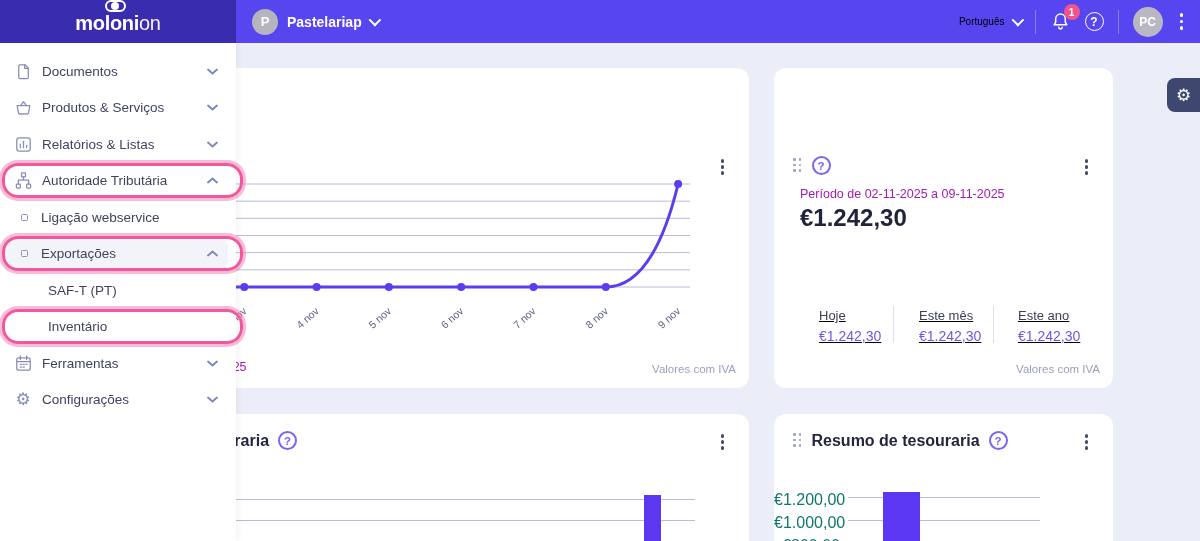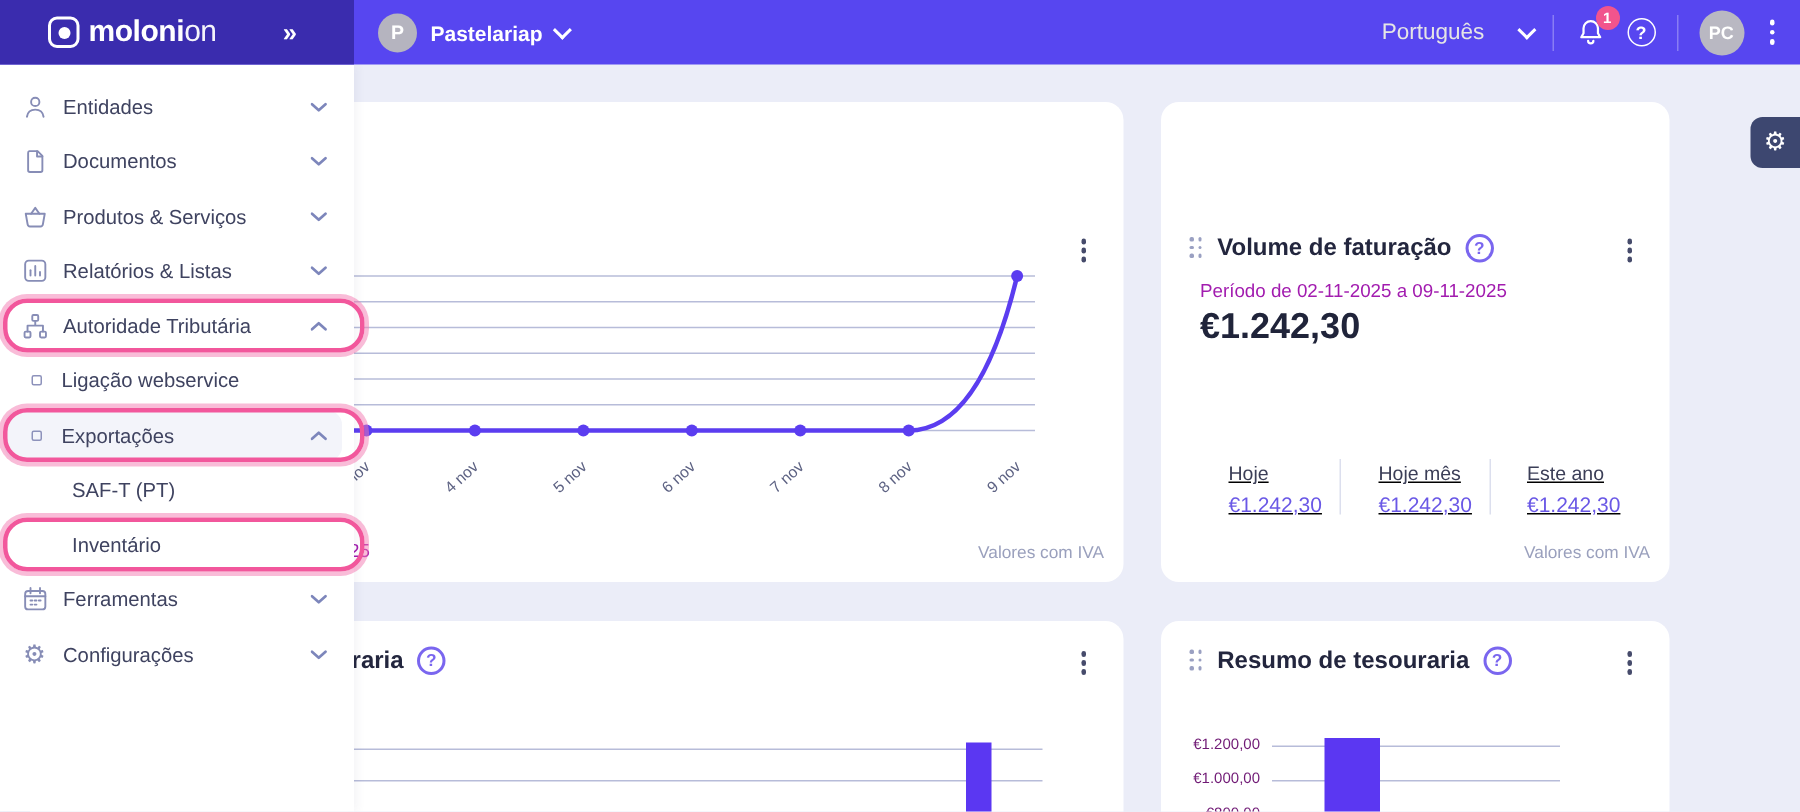--- a/index.html
+++ b/index.html
@@ -2,33 +2,33 @@
 <html><head>
 <meta charset="utf-8">
 <style>
   *{margin:0;padding:0;box-sizing:border-box;}
   html,body{width:1200px;height:541px;}
   body{font-family:"Liberation Sans","DejaVu Sans",sans-serif;background:#ebedf8;}
   #app{position:relative;width:1200px;height:541px;overflow:hidden;background:#ebedf8;}
 
   
   .topbar{position:absolute;top:0;left:0;width:100%;height:43px;background:#5746f0;z-index:30;display:flex;align-items:center;}
-  .logo-zone{width:236px;height:100%;background:#3a2cae;display:flex;align-items:center;padding:0 32px;flex-shrink:0;}
+  .logo-zone{width:236px;height:100%;background:#3a2cae;display:flex;align-items:center;padding:0 22px;flex-shrink:0;flex-direction:column;}
   .logo-ic{width:21px;height:21px;border:2.5px solid #fff;border-radius:6px;display:flex;align-items:center;justify-content:center;margin-right:6px;}
   .logo-ic i{width:8px;height:8px;background:#fff;border-radius:50%;}
   .logo-txt{color:#fff;font-size:20px;letter-spacing:-.3px;}
   .logo-txt b{font-weight:700;}
   .logo-txt span{font-weight:400;opacity:.95;}
   .collapse{margin-left:auto;color:#fff;font-size:17px;font-weight:700;cursor:pointer;padding:2px 6px;}
   .company{display:flex;align-items:center;margin-left:16px;cursor:pointer;}
   .avatar-sm{width:26px;height:26px;border-radius:50%;background:#b5b4bf;color:#fff;font-size:13px;font-weight:700;display:flex;align-items:center;justify-content:center;}
   .company-name{color:#fff;font-size:14px;font-weight:600;margin:0 7px 0 9px;}
   .chev-w{width:9px;height:9px;border-right:2px solid #fff;border-bottom:2px solid #fff;transform:rotate(45deg) translateY(-2px);display:inline-block;}
   .top-right{margin-left:auto;display:flex;align-items:center;padding-right:14px;gap:14px;}
-  .lang{display:flex;align-items:center;gap:22px;color:#e5e5e5;font-size:15px;cursor:pointer;}
+  .lang{display:flex;align-items:center;gap:7px;color:#000000;font-size:10px;cursor:pointer;}
   .vdiv{width:1px;height:24px;background:rgba(255,255,255,.3);}
   .bell-wrap{position:relative;cursor:pointer;display:flex;}
   .badge{position:absolute;top:-7px;right:-9px;min-width:16px;height:16px;border-radius:8px;background:#f1548d;color:#fff;font-size:10px;font-weight:700;display:flex;align-items:center;justify-content:center;padding:0 4px;}
   .help-circ{width:19px;height:19px;border:1.7px solid #fff;border-radius:50%;color:#fff;font-size:12px;font-weight:700;display:flex;align-items:center;justify-content:center;cursor:pointer;}
   .avatar-md{width:30px;height:30px;border-radius:50%;background:#b9b8c2;color:#fff;font-size:12px;font-weight:700;display:flex;align-items:center;justify-content:center;cursor:pointer;}
   .kebab{display:flex;flex-direction:column;gap:3px;cursor:pointer;padding:3px;}
   .kebab i{width:3.5px;height:3.5px;border-radius:50%;background:#fff;}
 
   
   .sidebar{position:absolute;top:43px;left:0;width:236px;height:498px;background:#fff;z-index:20;box-shadow:2px 0 6px rgba(60,60,110,.06);padding-top:10px;}
@@ -66,21 +66,21 @@
   
   .billing-block{position:absolute;left:26px;top:119px;}
   .billing-total{font-size:24px;font-weight:700;color:#20243a;margin-top:3px;}
   .stat{position:absolute;top:240px;text-decoration:underline;}
   .stat .lbl{font-size:13px;color:#3b3e57;}
   .stat .val{font-size:14px;color:#6a58e6;margin-top:5px;}
   .stat-div{position:absolute;top:238px;height:37px;width:1px;background:#dcdfee;}
 
   
   .gridline{position:absolute;height:1px;background:#b7bcd9;}
-  .ytick{position:absolute;left:0;width:66px;text-align:right;font-size:10px;color:#701a75;}
+  .ytick{position:absolute;left:0;width:66px;text-align:right;font-size:16px;color:#0f766e;}
   .bar{position:absolute;width:37px;background:#5b37f2;height:130px;}
 
   
   .float-gear{position:absolute;right:0;top:78px;width:33px;height:34px;background:#3d4770;border-radius:8px 0 0 8px;color:#fff;display:flex;align-items:center;justify-content:center;cursor:pointer;z-index:25;font-size:17px;}
 </style>
 </head>
 <body>
 
 <div id="app">
 
@@ -123,39 +123,38 @@
   <div class="card" id="card-billing">
     <div class="card-header" style="left:19px;top:88px;">
       <div class="drag-handle">
           <i></i>
           <i></i>
           <i></i>
           <i></i>
           <i></i>
           <i></i>
         </div>
-      <div class="card-title">Volume de faturação</div>
       <div class="help-ic">?</div>
     </div>
     <div class="dots-menu" style="top:88px;">
         <i></i>
         <i></i>
         <i></i>
       </div>
     <div class="billing-block">
       <div class="period-txt">Período de 02-11-2025 a 09-11-2025</div>
       <div class="billing-total">€1.242,30</div>
     </div>
     <div class="stat" style="left:45px;">
       <div class="lbl">Hoje</div>
       <div class="val">€1.242,30</div>
     </div>
     <div class="stat-div" style="left:119px;"></div>
     <div class="stat" style="left:145px;">
-      <div class="lbl">Hoje mês</div>
+      <div class="lbl">Este mês</div>
       <div class="val">€1.242,30</div>
     </div>
     <div class="stat-div" style="left:219px;"></div>
     <div class="stat" style="left:244px;">
       <div class="lbl">Este ano</div>
       <div class="val">€1.242,30</div>
     </div>
     <div class="iva-note">Valores com IVA</div>
   </div>
 
@@ -208,34 +207,20 @@
     <div class="ytick" style="top:123px;">€800,00</div>
     <div class="gridline" style="left:74px;width:192px;top:83px;"></div>
     <div class="gridline" style="left:74px;width:192px;top:106px;"></div>
 
     <div class="bar" id="bar-right" style="left: 109px; top: 78.1355px; background: rgb(91, 55, 242);"></div>
   </div>
 
   <nav class="sidebar">
 
 
-    <div class="side-item">
-      <span class="ic">
-        <svg width="19" height="19" viewBox="0 0 24 24">
-            <circle cx="12" cy="7.5" r="3.5"></circle>
-            <path d="M5 20c.6-4 3.2-6 7-6s6.4 2 7 6"></path>
-          </svg>
-      </span>
-      <span>Entidades</span>
-      <span class="chev">
-          <svg width="11" height="7" viewBox="0 0 11 7">
-            <polyline points="1,1.5 5.5,5.5 10,1.5"></polyline>
-          </svg>
-        </span>
-    </div>
 
     <div class="side-item">
       <span class="ic">
         <svg width="19" height="19" viewBox="0 0 24 24">
             <path d="M7 3.5h7l4 4v12a1.5 1.5 0 0 1-1.5 1.5h-9A1.5 1.5 0 0 1 6 19.5V5A1.5 1.5 0 0 1 7 3.5z"></path>
             <path d="M13.5 3.5v4.5H18"></path>
           </svg>
       </span>
       <span>Documentos</span>
       <span class="chev">

